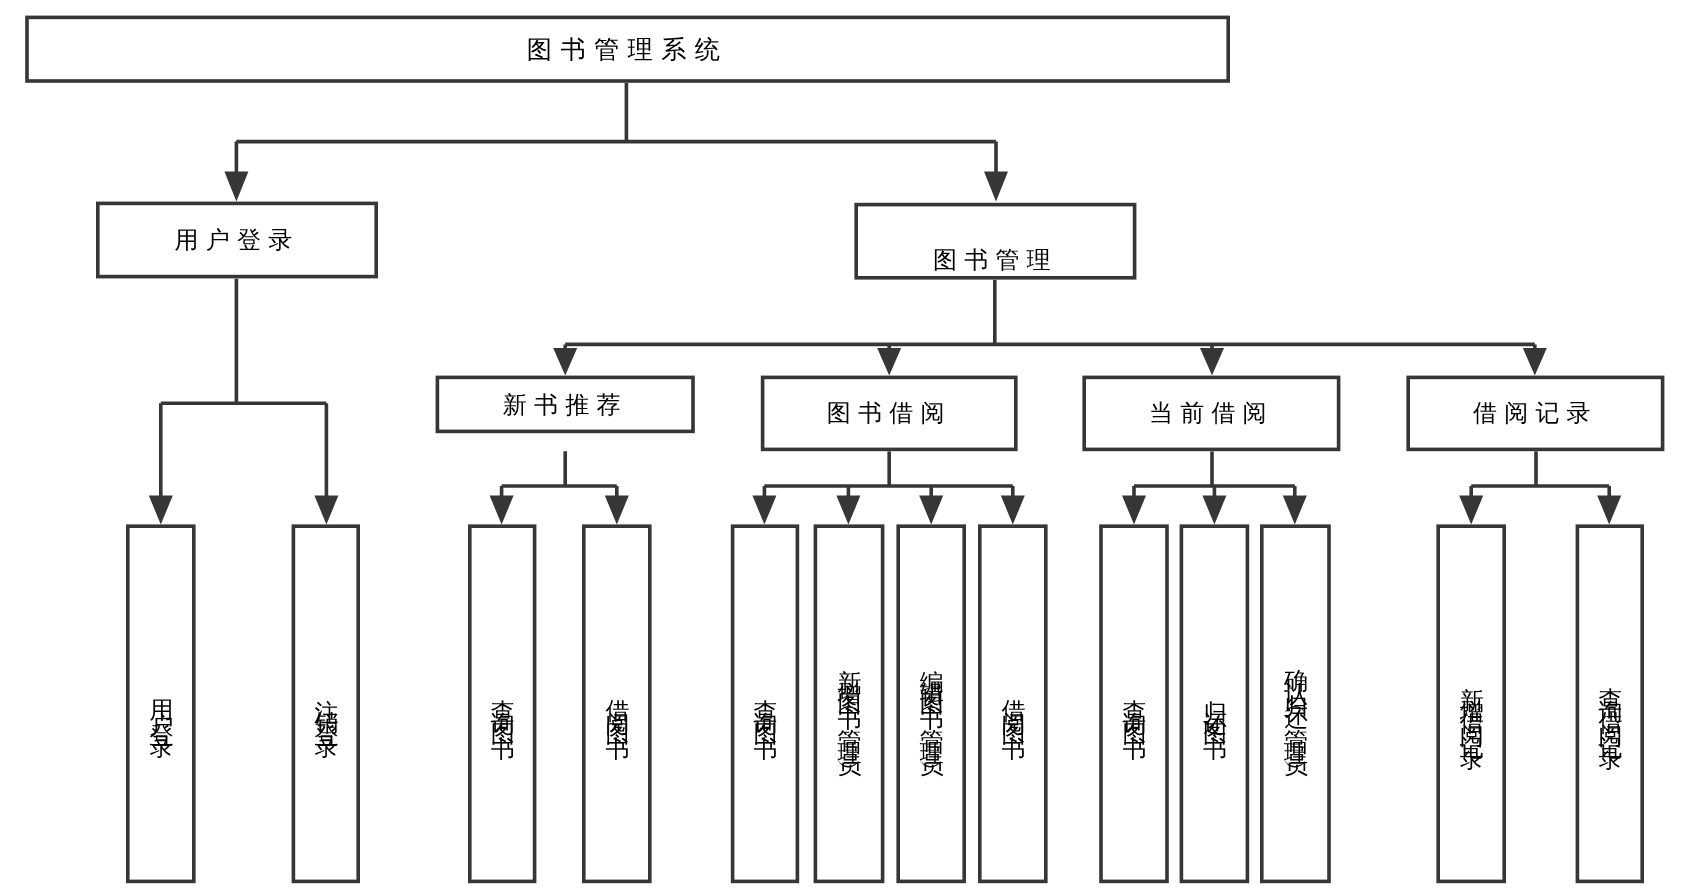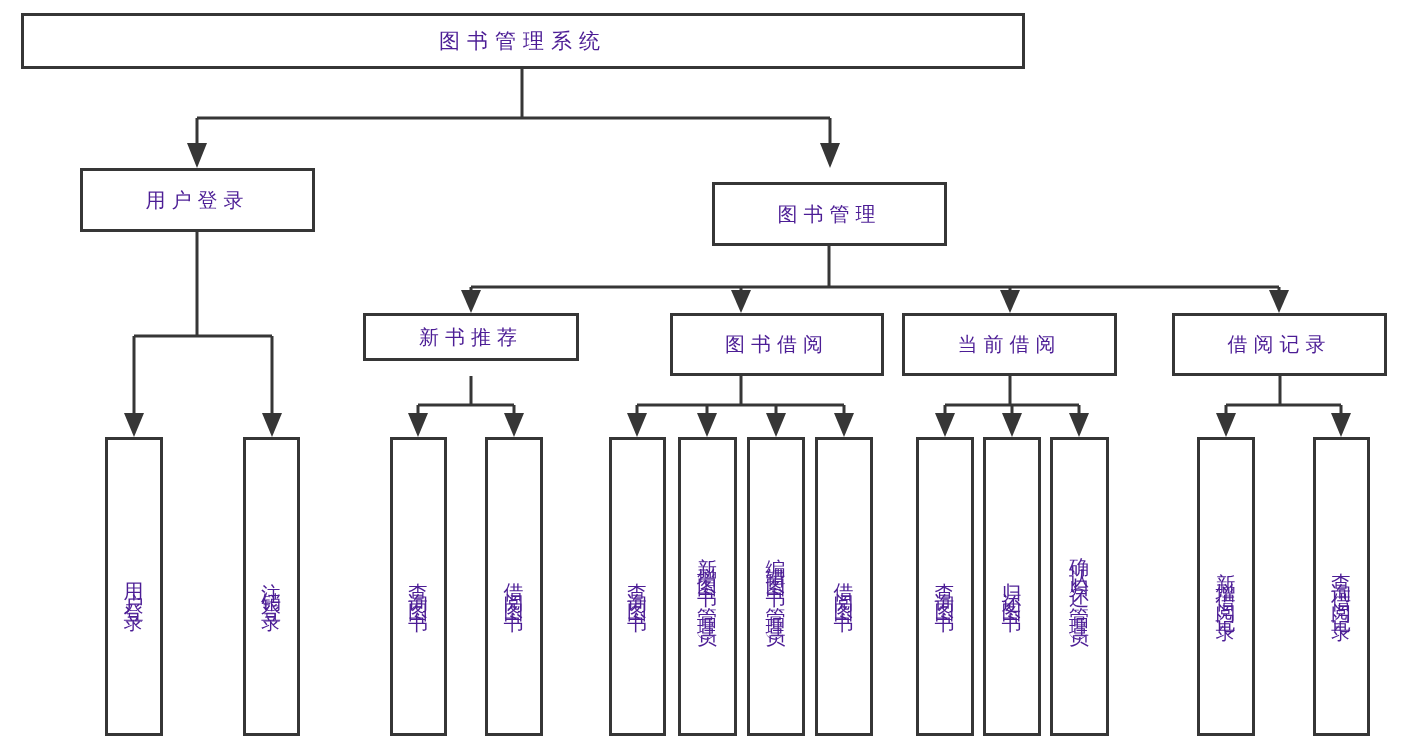--- a/index.html
+++ b/index.html
@@ -12,39 +12,39 @@
   }
   #connectors { position:absolute; left:0; top:0; z-index:1; }
   .box {
     position:absolute;
     box-sizing:border-box;
     border:3px solid #363636;
     background:#ffffff;
     display:flex;
     align-items:center;
     justify-content:center;
-    color:#4c1d95;
+    color:#000000;
     z-index:2;
   }
   .box .label { font-size:20px; letter-spacing:6px; white-space:nowrap; }
   .box.big .label { font-size:21px; letter-spacing:7px; }
   .box.leaf { top:437px; height:299px; }
   .box.leaf .label {
     writing-mode:vertical-rl;
     font-size:20px;
     letter-spacing:10px;
     line-height:1;
     white-space:normal;
   }
   
   #n-root            { left:21px;   top:13px;  width:1004px; height:56px; }
   #n-user-login      { left:80px;   top:168px; width:235px;  height:64px; }
-  #n-book-mgmt       { left:712px;  top:182px; width:235px;  height:64px; }
+  #n-book-mgmt       { left:712px;  top:169px; width:235px;  height:64px;align-items:flex-end; }
   #n-new-book-rec    { left:363px;  top:313px; width:216px;  height:48px; }
-  #n-book-borrow     { left:634px;  top:313px; width:214px;  height:63px;margin-left:36px; }
+  #n-book-borrow     { left:634px;  top:313px; width:214px;  height:63px; }
   #n-current-borrow  { left:902px;  top:313px; width:215px;  height:63px; }
   #n-borrow-records  { left:1172px; top:313px; width:215px;  height:63px; }
   #n-leaf-user-login     { left:105px;  width:58px; }
   #n-leaf-logout         { left:243px;  width:57px; }
   #n-leaf-query-book-1   { left:390px;  width:57px; }
   #n-leaf-borrow-book-1  { left:485px;  width:58px; }
   #n-leaf-query-book-2   { left:609px;  width:57px; }
   #n-leaf-add-book       { left:678px;  width:59px; }
   #n-leaf-edit-book      { left:747px;  width:58px; }
   #n-leaf-borrow-book-2  { left:815px;  width:58px; }

